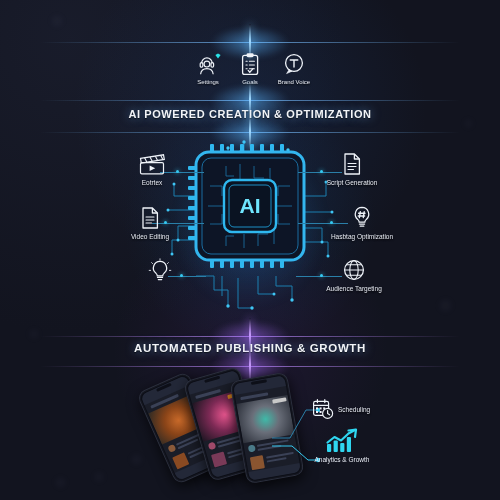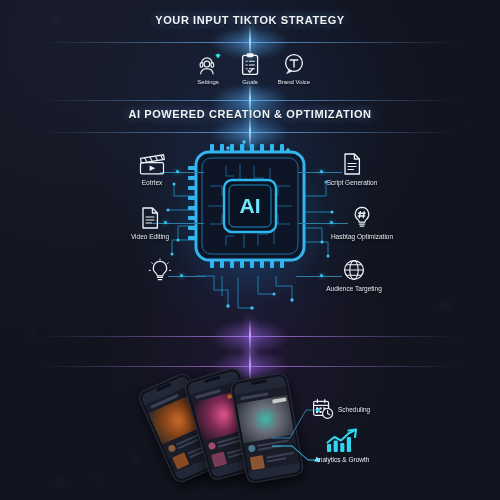--- a/index.html
+++ b/index.html
@@ -104,23 +104,20 @@
 <div id="stage">
 
   <div class="bokeh" style="left:52px;top:16px;width:10px;height:10px;"></div>
   <div class="bokeh" style="left:56px;top:478px;width:9px;height:9px;"></div>
   <div class="bokeh" style="left:95px;top:473px;width:8px;height:8px;"></div>
   <div class="bokeh" style="left:132px;top:455px;width:9px;height:9px;"></div>
   <div class="bokeh" style="left:440px;top:300px;width:11px;height:11px;"></div>
   <div class="bokeh" style="left:30px;top:330px;width:8px;height:8px;"></div>
   <div class="bokeh" style="left:465px;top:120px;width:7px;height:7px;"></div>
 
-  <div class="sec" style="top:14px;">
-    <div class="sec-title" style="font-size:11px;">YOUR INPUT TIKTOK STRATEGY</div>
-  </div>
 
   <div class="divider" style="position:absolute;left:40px;top:36px;">
     <div class="bar"></div>
     <div class="glow"></div>
     <div class="beam"></div>
   </div>
 
   <div id="top-row">
 
     <div class="node" style="left:180px;top:52px;width:56px;">
@@ -380,20 +377,23 @@
     </span>
     <span class="cap">Audience Targeting</span>
   </div>
 
   <div class="divider purple" style="position:absolute;left:40px;top:330px;">
     <div class="bar"></div>
     <div class="glow"></div>
     <div class="beam"></div>
   </div>
 
+  <div class="sec" style="top:342px;">
+    <div class="sec-title" style="font-size:11.5px;">AUTOMATED PUBLISHING &amp; GROWTH</div>
+  </div>
 
   <div class="divider purple" style="position:absolute;left:40px;top:360px;">
     <div class="bar"></div>
     <div class="glow"></div>
     <div class="beam"></div>
   </div>
 
   <div id="phones">
 
     <div class="phone" style="left:2px;top:16px;width:54px;height:98px;transform:rotate(-24deg);">

